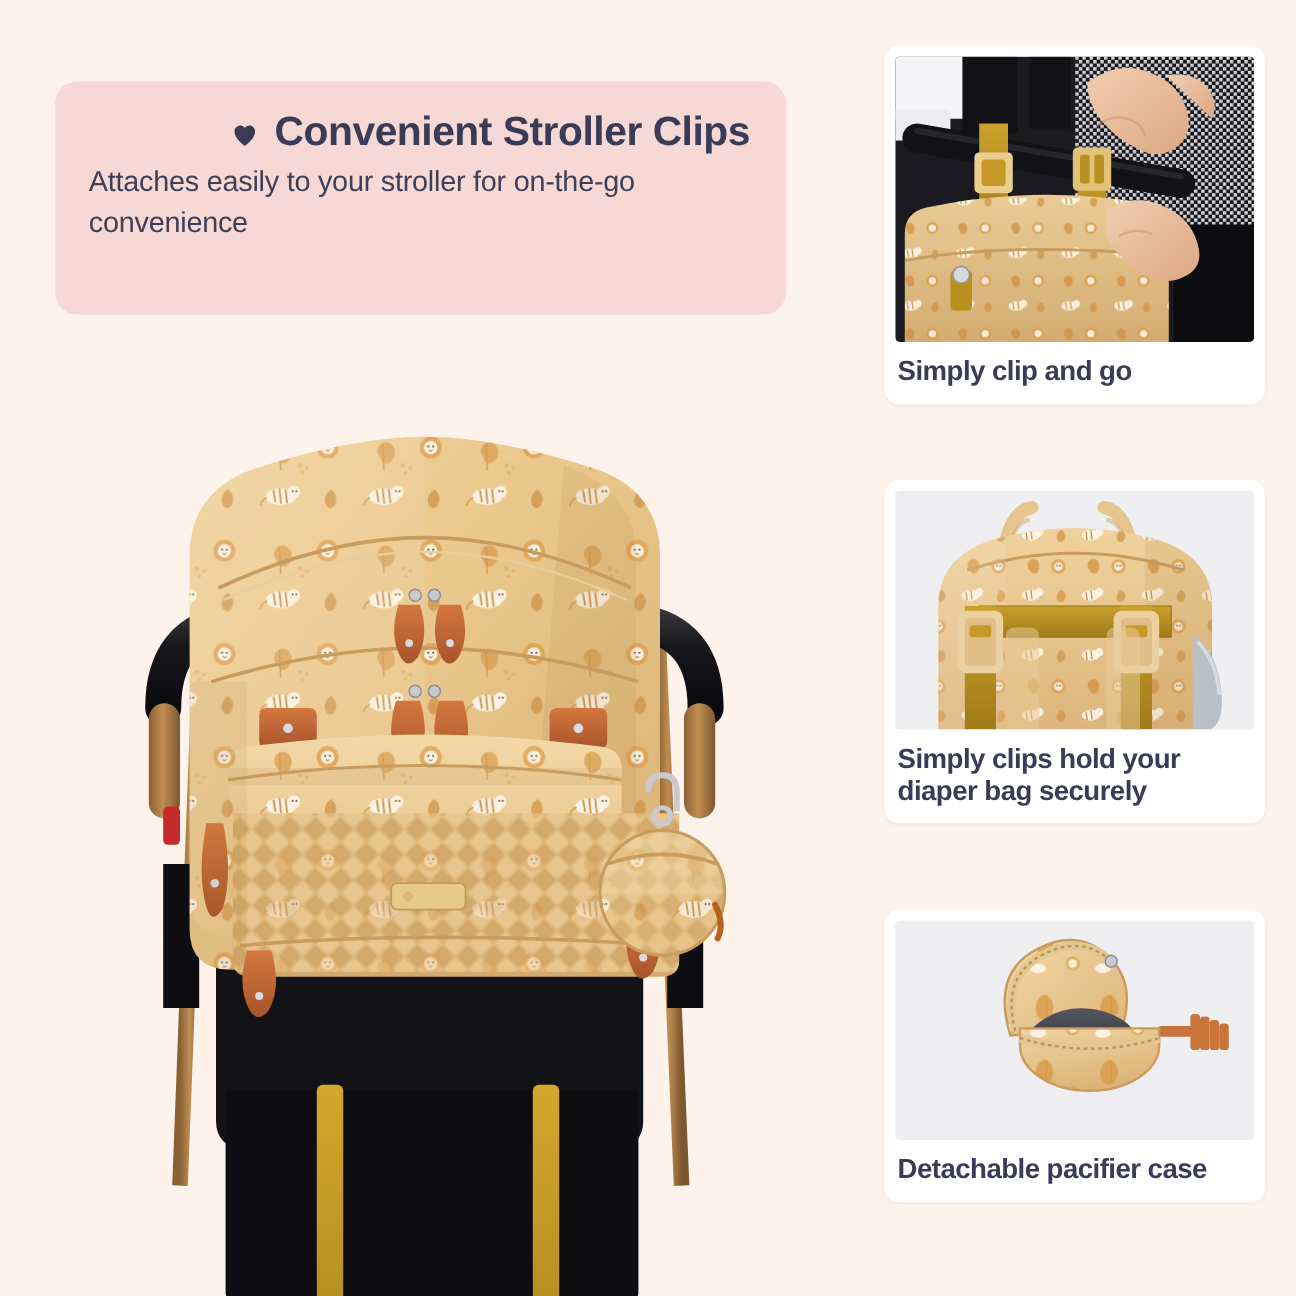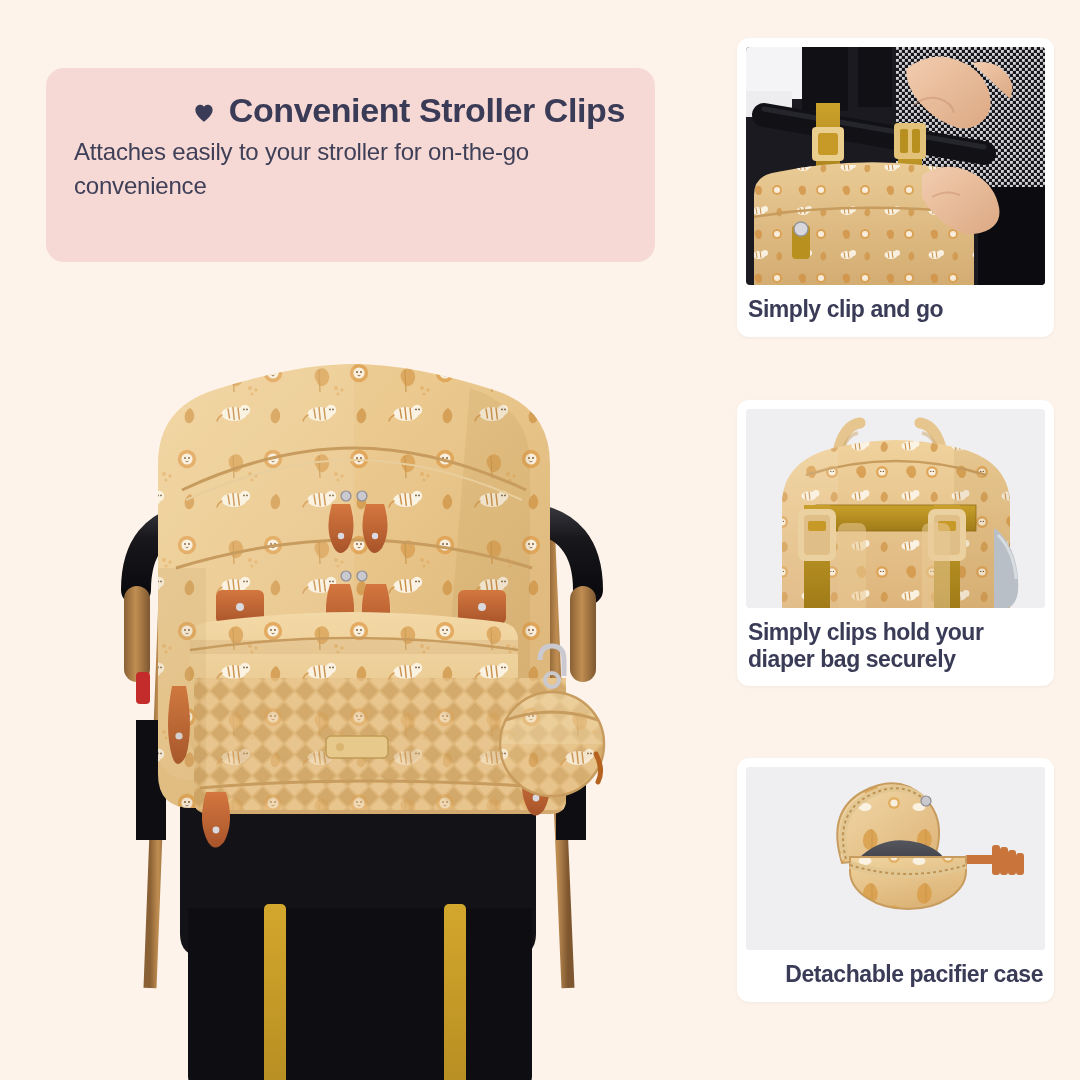--- a/index.html
+++ b/index.html
@@ -102,21 +102,21 @@
     font-size: 23px;
     font-weight: bold;
     color: #3A3B56;
     letter-spacing: -0.45px;
     line-height: 1.16;
     padding: 11px 2px 14px 2px;
   }
 
   #card-1 { top: 38px; }
   #card-2 { top: 400px; }
-  #card-3 { top: 758px; text-align: right; }
+  #card-3 { top: 758px; }
 </style>
 </head>
 <body>
 
 <div id="left-column">
 
   <div id="headline-panel">
     <div id="headline-row">
       <svg class="heart-icon" viewBox="0 0 24 24" aria-hidden="true">
         <path d="M12 21.5C12 21.5 2.6 14.9 2.6 8.6 2.6 5.2 5.1 2.9 8.0 2.9c1.8 0 3.2 0.9 4.0 2.3 0.8-1.4 2.2-2.3 4.0-2.3 2.9 0 5.4 2.3 5.4 5.7 0 6.3-9.4 12.9-9.4 12.9z" fill="#3A3B56"></path>

